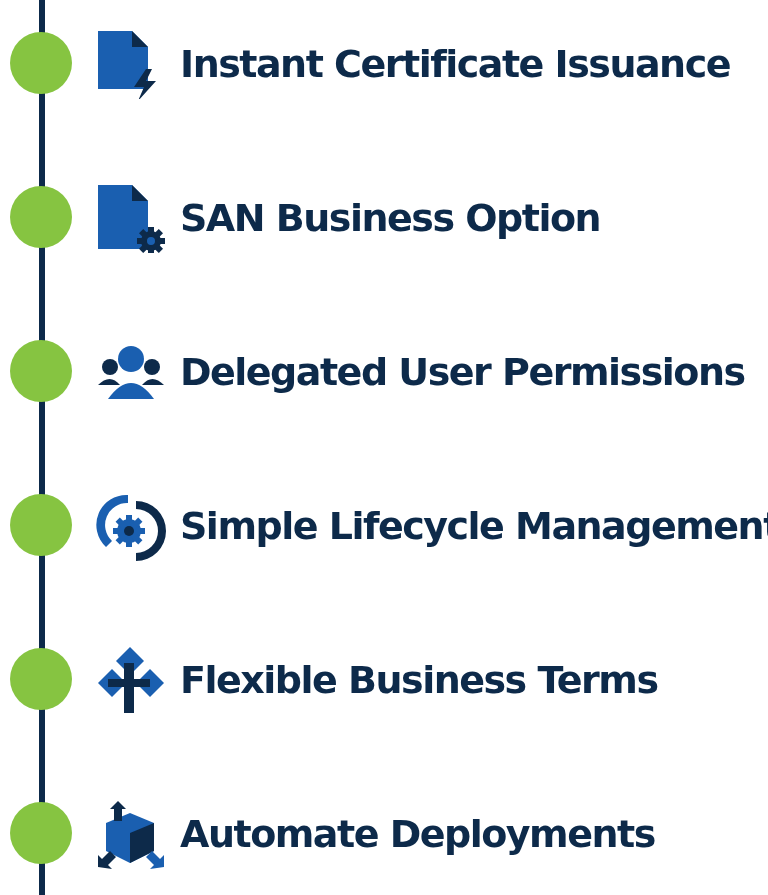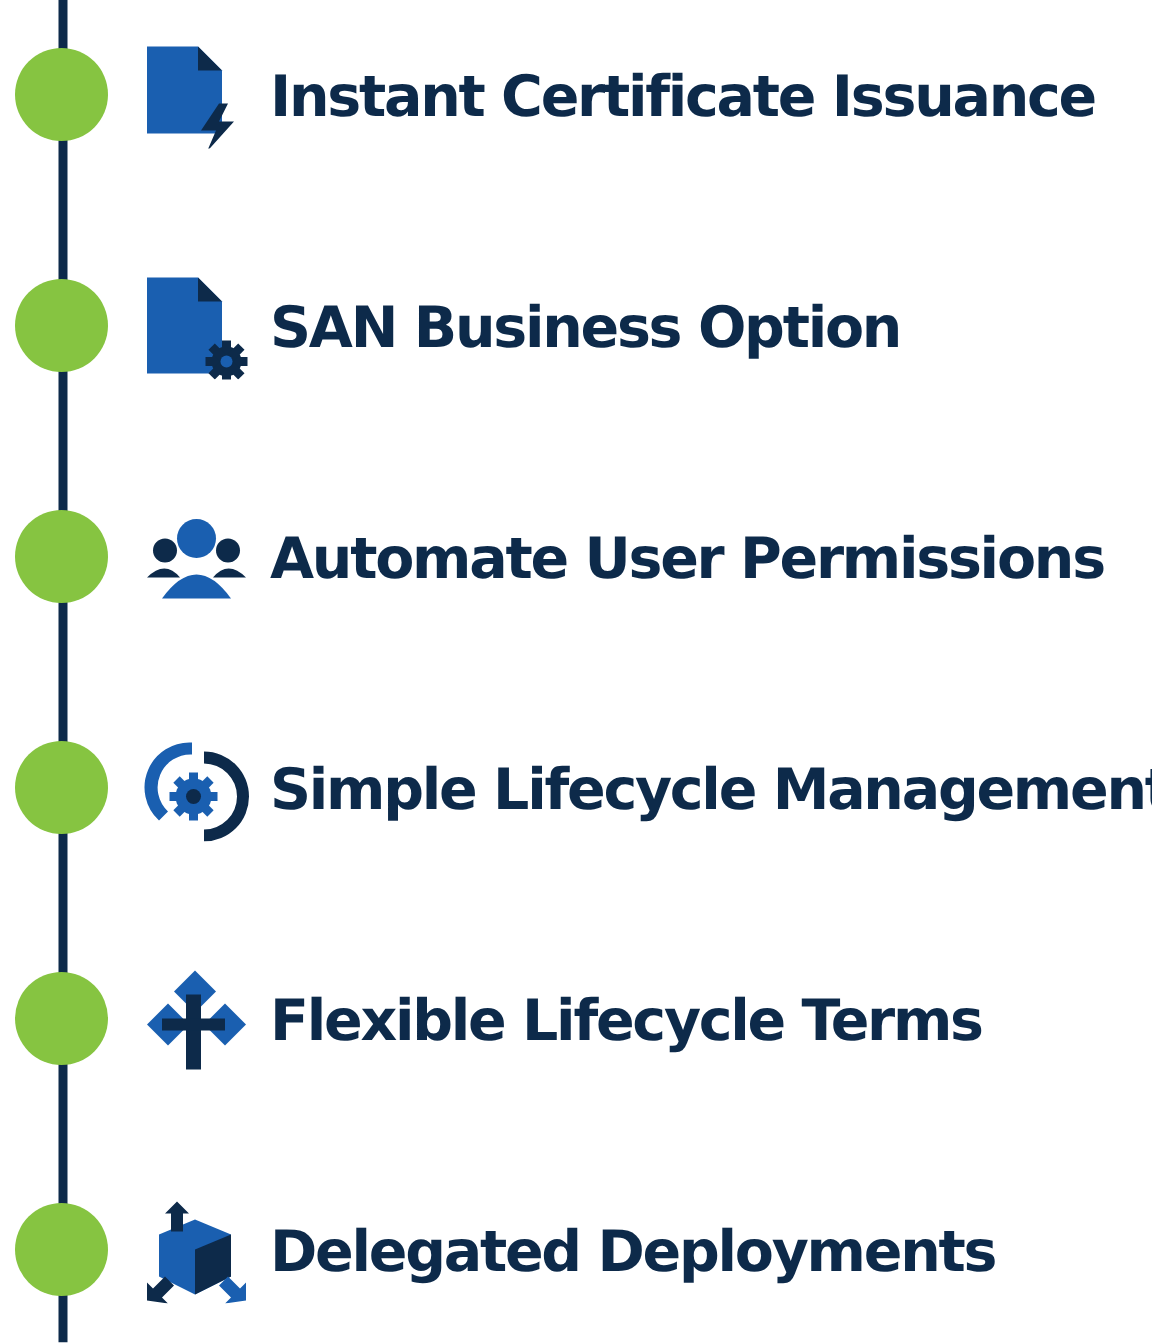--- a/index.html
+++ b/index.html
@@ -45,21 +45,21 @@
 <div class="step" style="top:331px;">
   <div class="dot"></div>
   <svg class="icon" viewBox="0 0 70 70">
     <circle cx="14" cy="30" r="8" fill="#0d2a4a"></circle>
     <path d="M2 48 Q14 36 24 48 Z" fill="#0d2a4a"></path>
     <circle cx="56" cy="30" r="8" fill="#0d2a4a"></circle>
     <path d="M46 48 Q56 36 68 48 Z" fill="#0d2a4a"></path>
     <circle cx="35" cy="22" r="13" fill="#1a5fb0"></circle>
     <path d="M12 62 Q35 30 58 62 Z" fill="#1a5fb0"></path>
   </svg>
-  <div class="label">Automate User Permissions</div>
+  <div class="label">Delegated User Permissions</div>
 </div>
 
 <div class="step" style="top:485px;">
   <div class="dot"></div>
   <svg class="icon" viewBox="0 0 70 70">
     <path d="M32 4 A30 30 0 0 0 10 56 L16 50 A22 22 0 0 1 32 12 Z" fill="#1a5fb0"></path>
     <path d="M40 10 A30 30 0 0 1 40 70 V62 A22 22 0 0 0 40 18 Z" fill="#0d2a4a"></path>
     <g transform="translate(33,40)" fill="#1a5fb0">
       <circle r="12"></circle>
       <rect x="-3" y="-16" width="6" height="32"></rect>
@@ -74,26 +74,26 @@
 
 <div class="step" style="top:639px;">
   <div class="dot"></div>
   <svg class="icon" viewBox="0 0 70 70">
     <path d="M34 2 L48 16 L34 30 L20 16 Z" fill="#1a5fb0"></path>
     <path d="M2 38 L16 24 L30 38 L16 52 Z" fill="#1a5fb0"></path>
     <path d="M40 38 L54 24 L68 38 L54 52 Z" fill="#1a5fb0"></path>
     <rect x="28" y="18" width="10" height="50" fill="#0d2a4a"></rect>
     <rect x="12" y="34" width="42" height="8" fill="#0d2a4a"></rect>
   </svg>
-  <div class="label">Flexible Lifecycle Terms</div>
+  <div class="label">Flexible Business Terms</div>
 </div>
 
 <div class="step" style="top:793px;">
   <div class="dot"></div>
   <svg class="icon" viewBox="0 0 70 70">
     <path d="M10 24 L34 14 L58 24 L58 52 L34 64 L10 52 Z" fill="#1a5fb0"></path>
     <path d="M34 34 L58 24 L58 52 L34 64 Z" fill="#0d2a4a"></path>
     <path d="M22 2 L30 10 H26 V22 H18 V10 H14 Z" fill="#0d2a4a"></path>
     <path d="M2 68 L2 56 L6 60 L14 52 L20 58 L12 66 L16 70 Z" fill="#0d2a4a"></path>
     <path d="M68 68 L68 56 L64 60 L56 52 L50 58 L58 66 L54 70 Z" fill="#1a5fb0"></path>
   </svg>
-  <div class="label">Delegated Deployments</div>
+  <div class="label">Automate Deployments</div>
 </div>
 
 </body></html>

